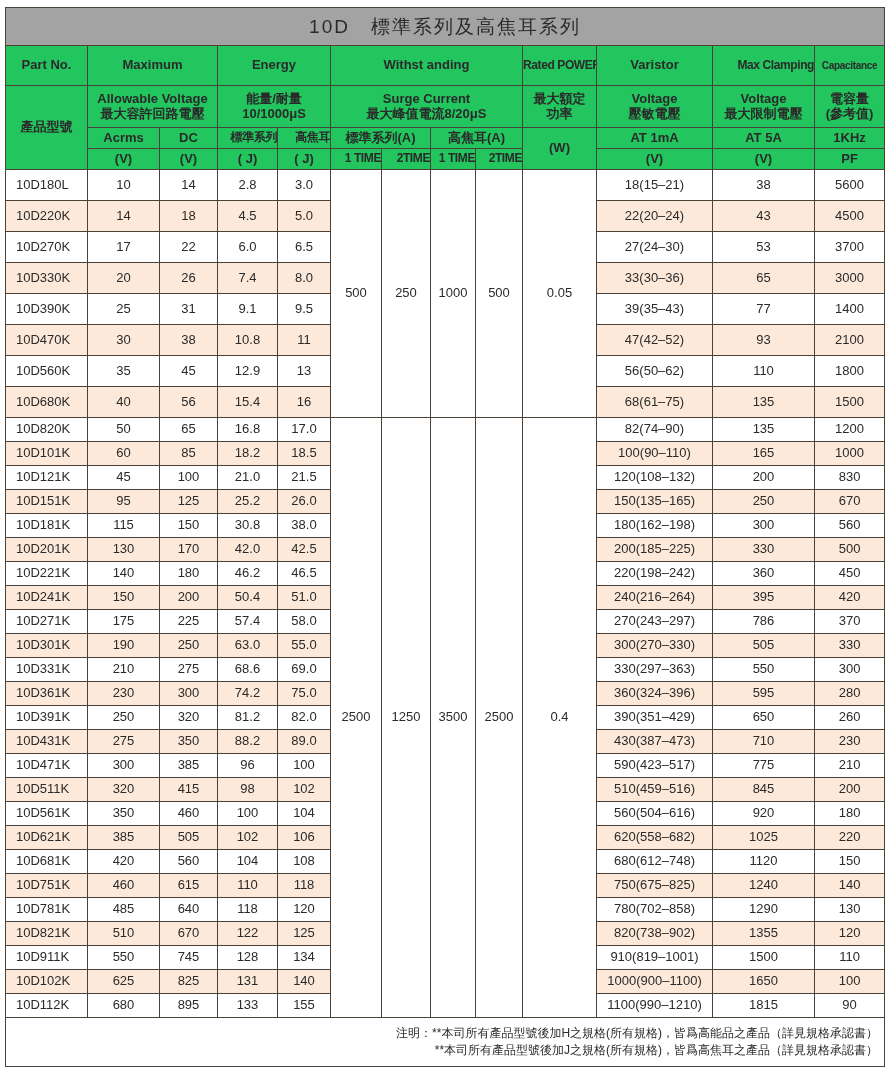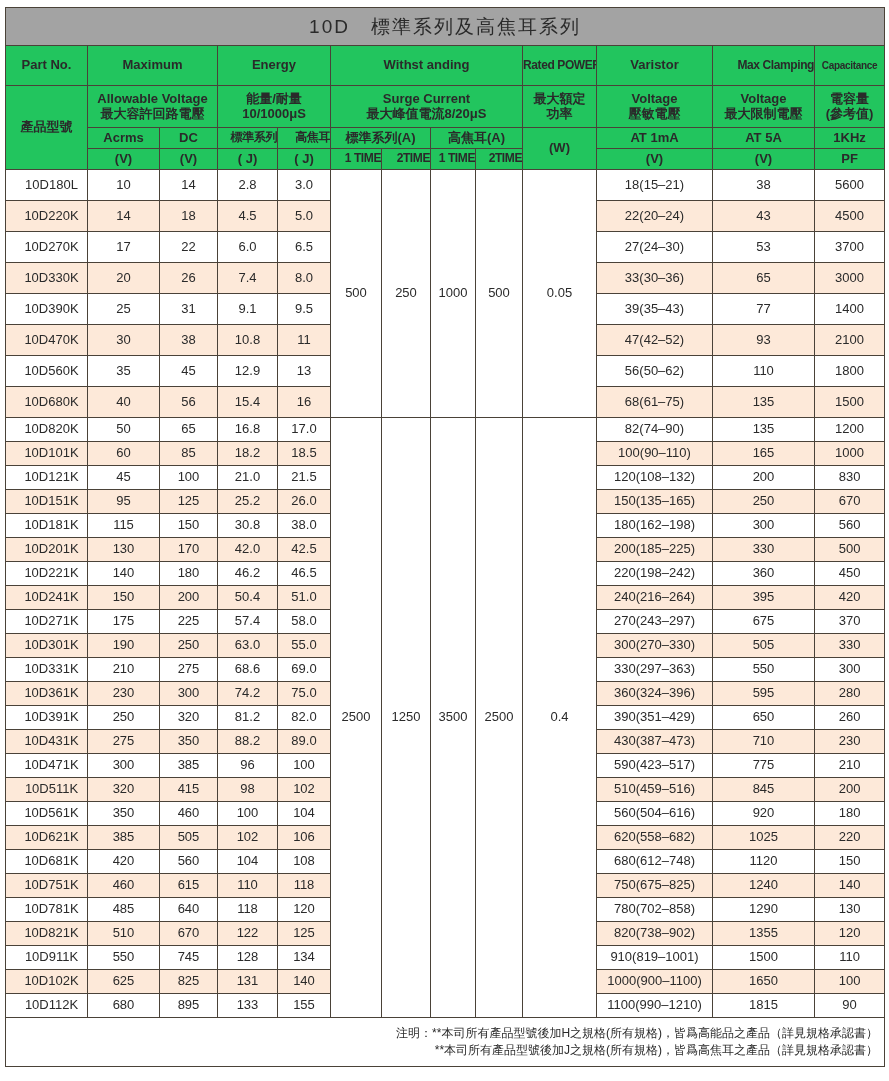--- a/index.html
+++ b/index.html
@@ -15,21 +15,21 @@
   .h2 td { height:41px; }
   .h3 td { height:20px; }
   .h4 td { height:20px; }
   .small { font-size:12px; letter-spacing:-0.4px; }
   .cap { font-size:10px; letter-spacing:-0.3px; }
   .tiny { font-size:12px; letter-spacing:-0.4px;text-align:right; }
   .g1 td { height:30px; }
   .g2 td { height:23px; }
   tr.shade td.s { background:#fde9d9; }
   td.merged { background:#ffffff; vertical-align:middle; }
-  td.pn { text-align:center; padding-left:10px; }
+  td.pn { text-align:left; padding-left:10px; }
   .note td { text-align:right; padding:4px 6px; font-size:12px; line-height:17px; height:40px; }
   .note .line2 { padding-left:38px; display:block; }
   .stack span { display:block; }
 </style>
 </head>
 <body>
 
 <div class="sheet">
 <table>
   <colgroup>
@@ -293,21 +293,21 @@
           <td class="s">395</td>
           <td class="s">420</td>
         </tr>
         <tr class="g2">
           <td class="s pn">10D271K</td>
           <td class="s">175</td>
           <td class="s">225</td>
           <td class="s">57.4</td>
           <td class="s">58.0</td>
           <td class="s">270(243–297)</td>
-          <td class="s">675</td>
+          <td class="s">786</td>
           <td class="s">370</td>
         </tr>
         <tr class="g2 shade">
           <td class="s pn">10D301K</td>
           <td class="s">190</td>
           <td class="s">250</td>
           <td class="s">63.0</td>
           <td class="s">55.0</td>
           <td class="s">300(270–330)</td>
           <td class="s">505</td>

